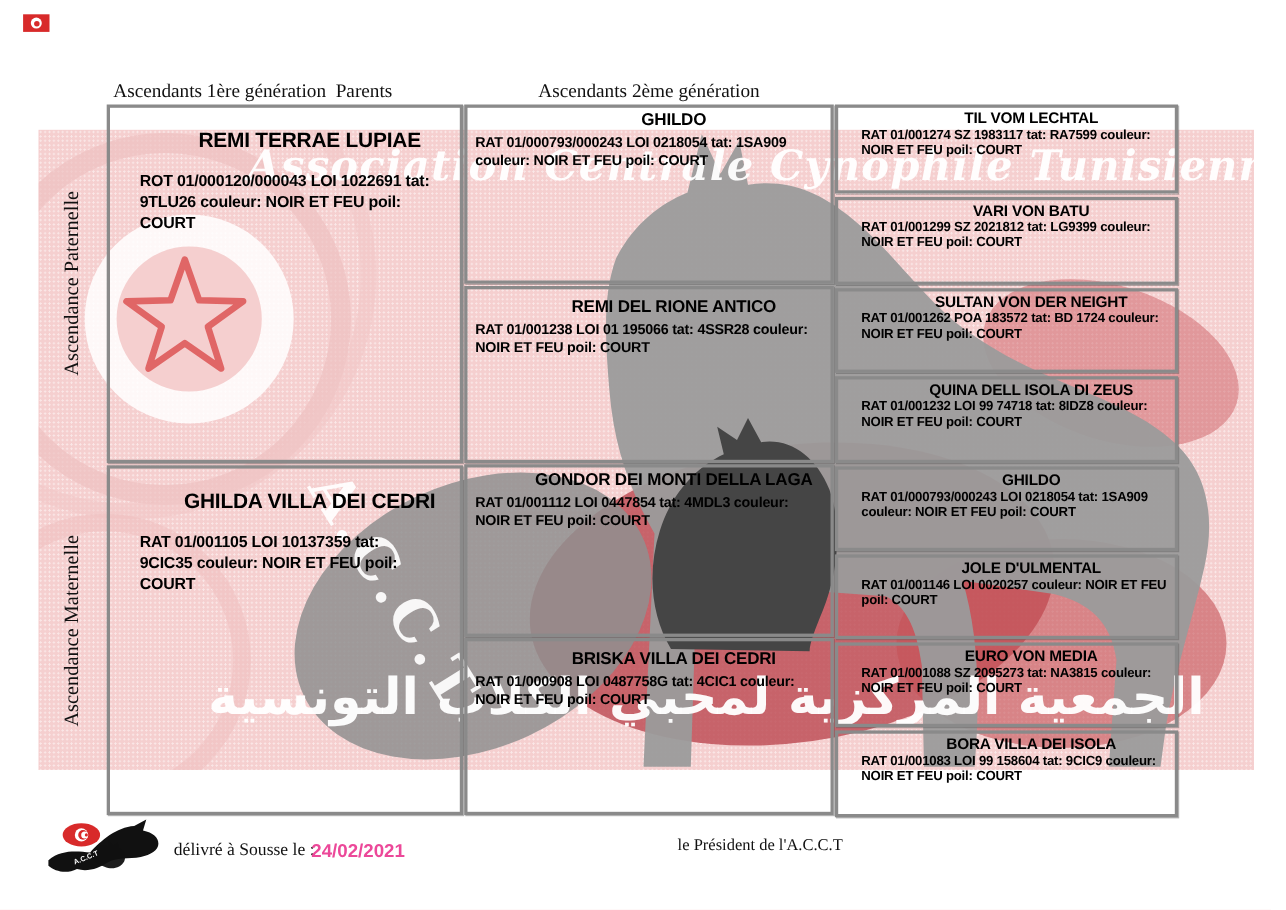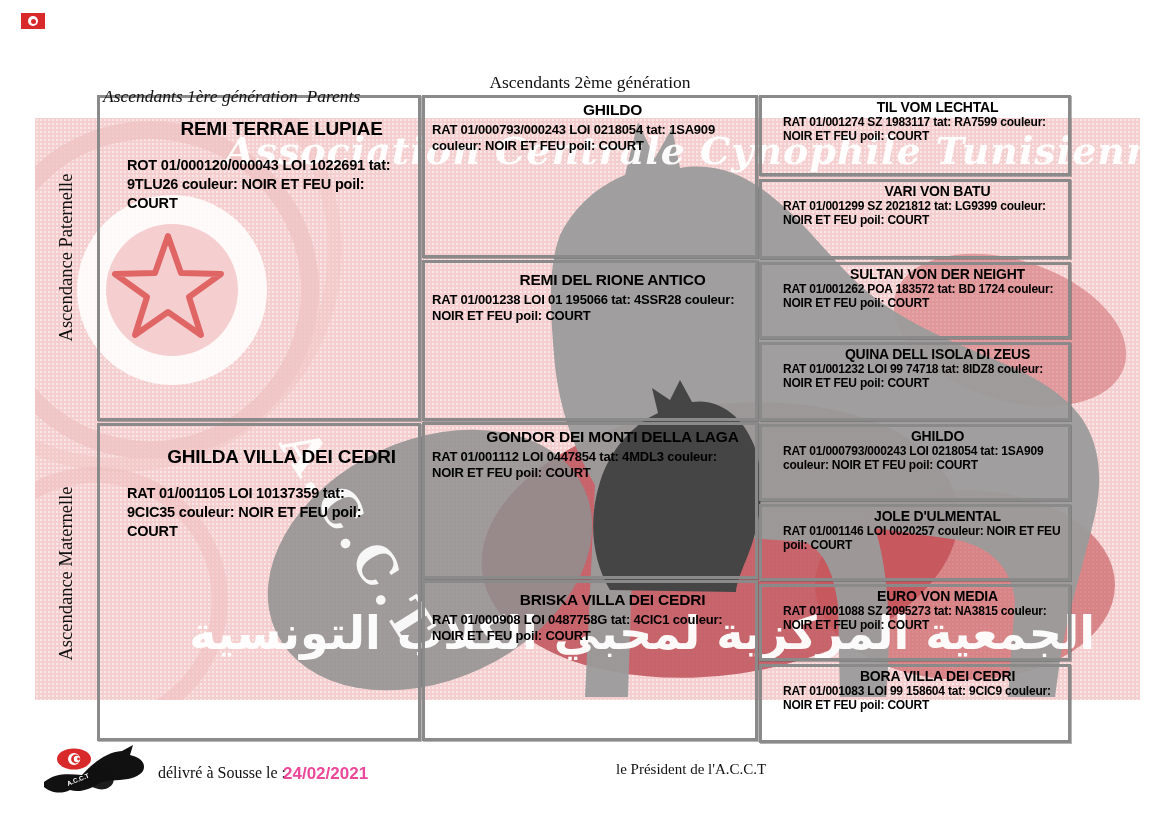--- a/index.html
+++ b/index.html
@@ -33,21 +33,21 @@
     position:absolute; left:70px; top:488px; width:990px; direction:rtl;
     font-family:"DejaVu Sans", sans-serif; font-weight:bold; font-size:46px;
     color:rgba(255,255,255,.96); white-space:nowrap;
   }
 
   
   .hdr {
     position:absolute; font-family:"Liberation Serif", serif; font-size:17.5px;
     color:#111; white-space:pre; z-index:3;
   }
-  .hdr.c1 { left:103px; top:86px;font-style:italic; }
+  .hdr.c1 { left:103px; top:72px; }
   .hdr.c2 { left:422px; top:72px; width:336px; text-align:center; }
   .hdr.c3 { left:759px; top:72px; width:312px; text-align:center; }
 
   
   .vlabel {
     position:absolute; width:300px; text-align:center;
     font-family:"Liberation Serif", serif; font-size:18.5px; color:#111;
     transform:rotate(-90deg); white-space:nowrap; z-index:3;
   }
   .vlabel.pat { left:-84px; top:247px; }
@@ -183,21 +183,21 @@
   </div>
   <div class="cell g3" style="left:759px;top:504px;width:312px;height:77px">
     <div class="name">JOLE D'ULMENTAL</div>
     <div class="det">RAT 01/001146 LOI 0020257 couleur: NOIR ET FEU poil: COURT</div>
   </div>
   <div class="cell g3" style="left:759px;top:584px;width:312px;height:77px">
     <div class="name">EURO VON MEDIA</div>
     <div class="det">RAT 01/001088 SZ 2095273 tat: NA3815 couleur: NOIR ET FEU poil: COURT</div>
   </div>
   <div class="cell g3" style="left:759px;top:664px;width:312px;height:79px">
-    <div class="name">BORA VILLA DEI CEDRI</div>
+    <div class="name">BORA VILLA DEI ISOLA</div>
     <div class="det">RAT 01/001083 LOI 99 158604 tat: 9CIC9 couleur: NOIR ET FEU poil: COURT</div>
   </div>
 
   <div class="logo">
     <svg width="120" height="66" viewBox="0 0 120 66">
       <path fill="#111" d="M4,40 C16,30 30,32 42,33 C52,22 66,10 82,9 L93,3 L90,13
         C99,15 104,19 104,25 C104,31 97,35 88,37 C77,39 66,37 58,42
         C50,47 40,51 30,48 C20,53 10,50 4,45 Z"></path>
       <path fill="#111" d="M44,34 C47,28 53,25 58,27 L59,22 L63,27 L67,24 L68,29
         C73,31 75,36 73,41 C70,47 62,49 55,46 C49,44 43,40 44,34 Z" opacity="0.95"></path>

